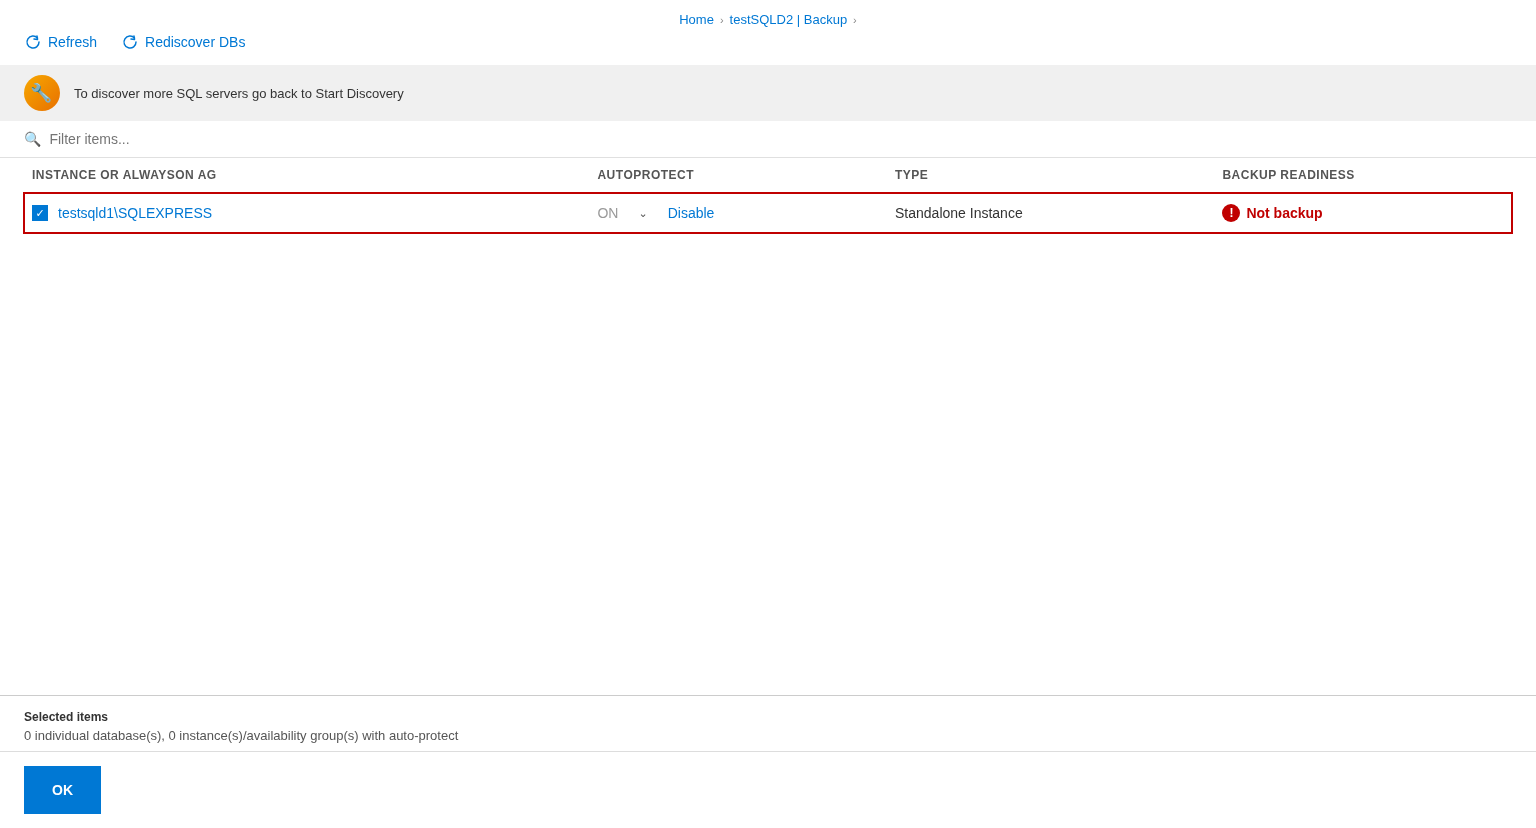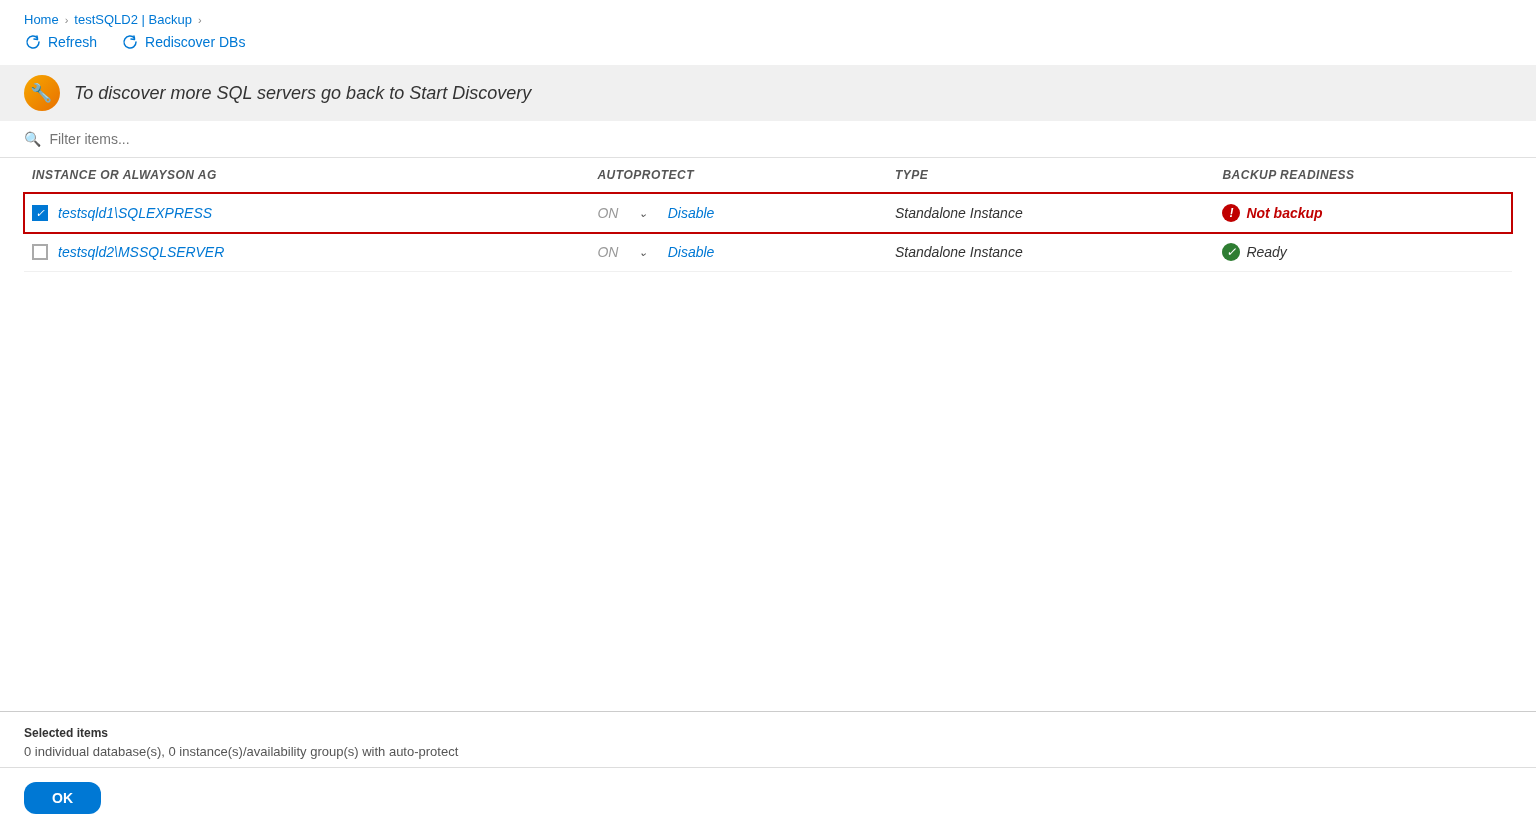--- a/index.html
+++ b/index.html
@@ -16,20 +16,21 @@
       display: flex;
       flex-direction: column;
     }
     .breadcrumb {
       padding: 12px 24px 6px 24px;
       font-size: 13px;
       color: #0078d4;
       display: flex;
       align-items: center;
       gap: 6px;
+      justify-content: center;
     }
     .breadcrumb span {
       color: #555;
     }
     .breadcrumb a {
       color: #0078d4;
       text-decoration: none;
     }
     .breadcrumb .chevron {
       color: #888;
@@ -80,23 +81,22 @@
       border-radius: 50%;
       display: flex;
       align-items: center;
       justify-content: center;
       color: white;
       font-size: 18px;
       font-weight: bold;
       flex-shrink: 0;
     }
     .info-banner-text {
-      font-size: 18px;
+      font-size: 13px;
       color: #333;
-      font-style: italic;
     }
     .filter-bar {
       padding: 10px 24px;
       border-bottom: 1px solid #e0e0e0;
       display: flex;
       align-items: center;
       gap: 8px;
     }
     .filter-input {
       width: 100%;
@@ -238,37 +238,36 @@
       color: #555;
     }
     .footer-bar {
       padding: 14px 24px;
       border-top: 1px solid #ddd;
     }
     .ok-button {
       background: #0078d4;
       color: white;
       border: none;
-      padding: 8px 28px;
-      font-size: 14px;
-      cursor: pointer;
-      font-weight: 600;
-      border-radius: 12px;
+      padding: 16px 28px;
+      font-size: 14px;
+      cursor: pointer;
+      font-weight: 600;
+      border-radius: 0;
     }
     .main-content {
       flex: 1;
       display: flex;
       flex-direction: column;
     }
     .content-area {
       flex: 1;
       display: flex;
       flex-direction: column;
       min-height: 400px;
-      font-style: italic;
     }
     
     .refresh-svg, .rediscover-svg {
       width: 16px;
       height: 16px;
     }
   </style>
 </head>
 <body>
 
@@ -344,42 +343,20 @@
                 </div>
               </td>
               <td class="col-type">Standalone Instance</td>
               <td class="col-readiness">
                 <div class="status-not-ready">
                   <span class="error-icon">!</span>
                   <span>Not backup</span>
                 </div>
               </td>
             </tr>
-            <tr>
-              <td class="col-instance">
-                <div class="instance-cell">
-                  <div class="checkbox"></div>
-                  <a class="instance-link" href="#">testsqld2\MSSQLSERVER</a>
-                </div>
-              </td>
-              <td class="col-autoprotect">
-                <div class="autoprotect-cell">
-                  <span class="autoprotect-on">ON</span>
-                  <span class="chevron-down">⌄</span>
-                  <a href="#" class="disable-link">Disable</a>
-                </div>
-              </td>
-              <td class="col-type">Standalone Instance</td>
-              <td class="col-readiness">
-                <div class="status-ready">
-                  <span class="check-icon">✓</span>
-                  <span>Ready</span>
-                </div>
-              </td>
-            </tr>
           </tbody>
       </table>
     </div>
 
     <div class="selected-items-bar">
       <div class="selected-items-title">Selected items</div>
       <div class="selected-items-desc">0 individual database(s), 0 instance(s)/availability group(s) with auto-protect</div>
     </div>
 
   </div>

